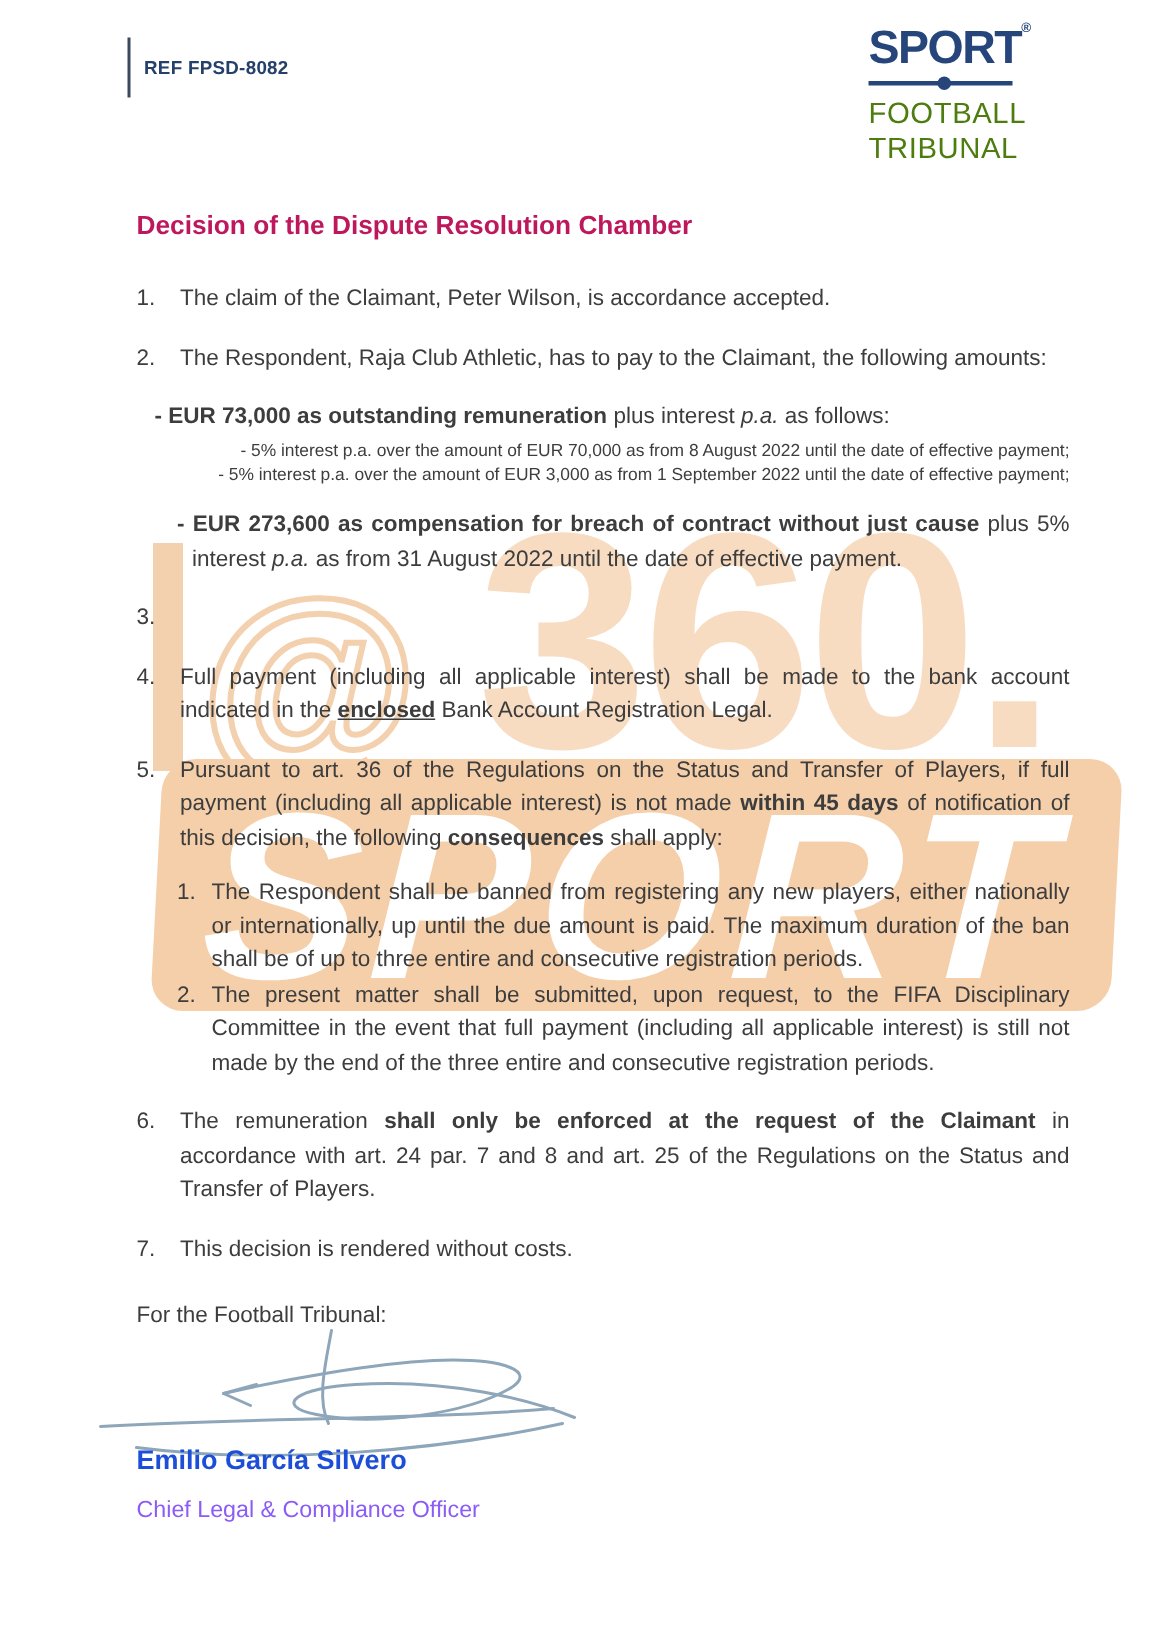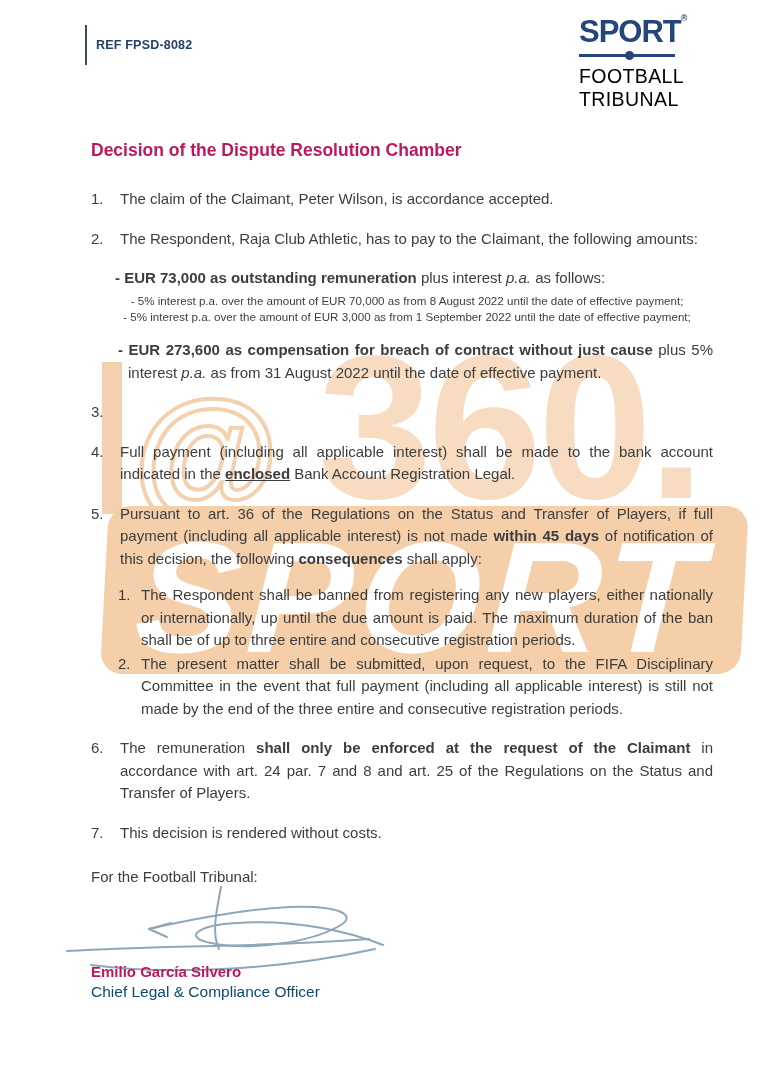--- a/index.html
+++ b/index.html
@@ -14,41 +14,41 @@
   
   .hdr{position:relative;height:118px;}
   .ref-wrap{position:absolute;left:-6px;top:25px;display:flex;align-items:center;}
   .ref-rule{display:inline-block;width:2px;height:40px;background:#3a4a5e;margin-right:9px;}
   .ref-text{font-size:12.5px;font-weight:bold;color:#24406b;letter-spacing:.2px;}
   .logo{position:absolute;top:16px;right:26px;width:108px;}
   .fifa-row{font-size:31px;font-weight:800;color:#26457a;letter-spacing:-1px;line-height:1;}
   .fifa-reg{font-size:9px;font-weight:bold;vertical-align:top;position:relative;top:-2px;letter-spacing:0;}
   .logo-line{position:relative;height:3px;background:#26457a;margin:7px 0 8px 0;width:96px;}
   .logo-dot{position:absolute;left:46px;top:-3px;width:9px;height:9px;border-radius:50%;background:#26457a;}
-  .logo-sub{font-size:19.5px;color:#000000;letter-spacing:.4px;line-height:1.16;font-weight:400;}
+  .logo-sub{font-size:19.5px;color:#4d7c0f;letter-spacing:.4px;line-height:1.16;font-weight:400;}
   
   .title{font-size:17.5px;font-weight:bold;color:#be185d;margin:22px 0 27px 0;}
   
   .para{font-size:15px;line-height:1.5;text-align:justify;}
   .num{flex:0 0 29px;}
   .t-item{display:flex;margin-top:17px;}
-  .t-bold-line{margin-left:24px;margin-top:17px;margin-bottom:3px;}
-  .t-fine{font-size:11.6px;line-height:1.42;margin-left:10px;text-align:center;}
+  .t-bold-line{margin-left:12px;margin-top:17px;margin-bottom:3px;}
+  .t-fine{font-size:11.6px;line-height:1.42;margin-left:10px;text-align:right;}
   .t-bold-para{margin:14px 0 3px 37px;text-indent:-10px;}
   .t-sub{display:flex;margin-left:27px;margin-top:1px;}
   .t-sub .num{flex:0 0 23px;}
   .mt{margin-top:14px;}
   .sb{font-weight:bold;}
   .si{font-style:italic;}
   .su{text-decoration:underline;}
   
   .closing{font-size:15px;margin-top:22px;}
   .sig{display:block;margin:-4px 0 0 -38px;}
-  .signer-name{font-size:15px;font-weight:bold;color:#be185d;margin-top:-8px;}
-  .signer-role{font-size:15.5px;color:#0c4a6e;margin-top:3px;}
+  .signer-name{font-size:18px;font-weight:bold;color:#1d4ed8;margin-top:-8px;}
+  .signer-role{font-size:15.5px;color:#8b5cf6;margin-top:14px;}
 </style>
 </head>
 <body>
 
 <div class="page">
 
   <svg class="watermark" width="768" height="360" viewBox="0 0 768 360" aria-hidden="true">
     <rect x="102" y="32" width="20" height="152" fill="#f3d0ae"></rect>
     <text x="133" y="175" font-family="Liberation Sans, sans-serif" font-size="150" font-weight="bold" fill="none" stroke="#f3d0ae" stroke-width="4">@</text>
     <text x="318" y="168" font-family="Liberation Sans, sans-serif" font-size="205" font-weight="bold" fill="#f8dcc2" letter-spacing="-4">360.</text>

